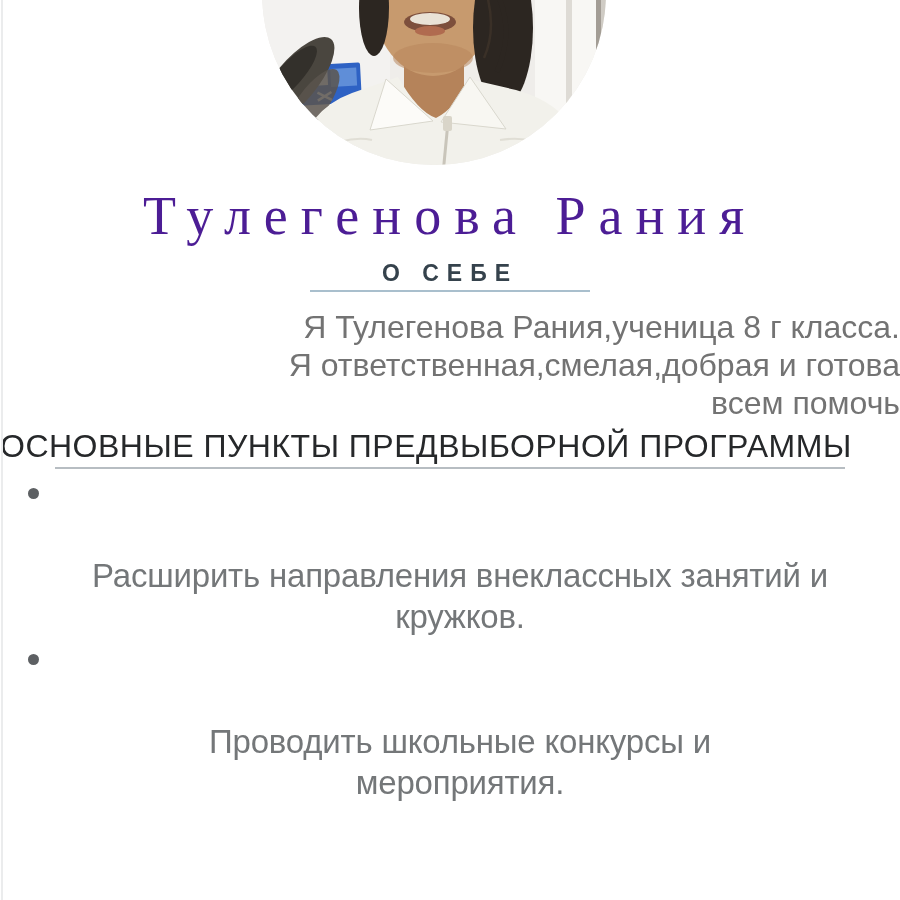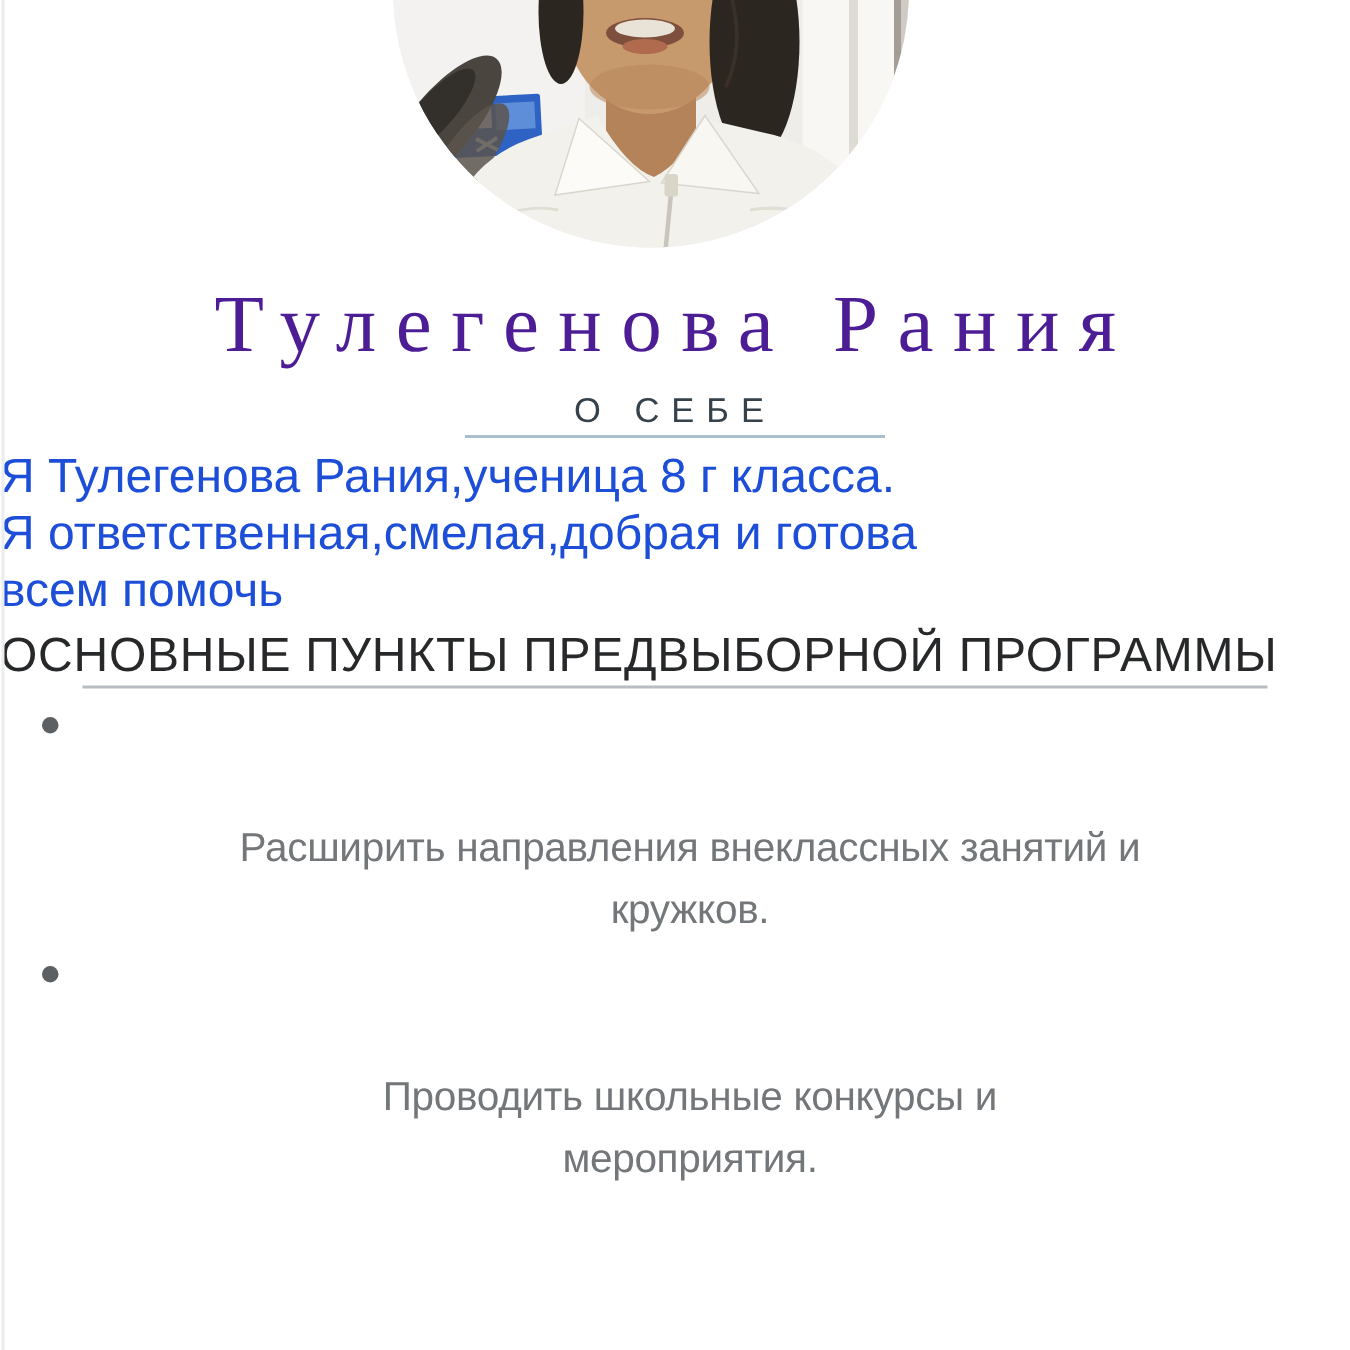--- a/index.html
+++ b/index.html
@@ -13,39 +13,39 @@
   .photo-wrap svg{display:block;}
 
   .name{
     margin-top:18px;text-align:center;white-space:nowrap;
     font-family:"Liberation Serif",serif;font-weight:400;
     font-size:54px;line-height:56px;letter-spacing:13px;color:#4c1d95;
   }
 
   .about-label{
     margin-top:16px;text-align:center;white-space:nowrap;
-    font-weight:400;font-size:23px;line-height:26px;letter-spacing:8px;color:#35424c;
+    font-weight:700;font-size:23px;line-height:26px;letter-spacing:8px;color:#35424c;
   }
   .rule-1{width:280px;height:2px;background:#a9bfcd;margin:4px auto 0;}
 
   .about-text{
-    margin-top:6px;text-align:left;white-space:pre-line;
-    font-size:32px;line-height:38px;color:#1d4ed8;
+    margin-top:16px;text-align:right;white-space:pre-line;
+    font-size:32px;line-height:38px;color:#737373;
   }
 
   .program-heading{
     margin-top:8px;text-align:left;white-space:nowrap;
     font-size:32px;line-height:33px;letter-spacing:.5px;color:#26282a;
   }
   .rule-2{width:790px;height:2px;background:#b7bdc2;margin:4px auto 0;}
 
   ul.program-list{list-style:none;margin:4px 0 0;padding:0 40px 0 60px;}
   ul.program-list li{
     position:relative;text-align:center;white-space:pre-line;
-    font-size:27px;line-height:41px;letter-spacing:-.2px;color:#747779;
+    font-size:33px;line-height:41px;letter-spacing:-.2px;color:#747779;
     margin-bottom:2px;
   }
   ul.program-list li:nth-child(5){margin-top:14px;}
   .dot{
     position:absolute;left:-32px;top:15px;width:11px;height:11px;border-radius:50%;
     background:#5d6063;
   }
 </style>
 </head>
 <body>

